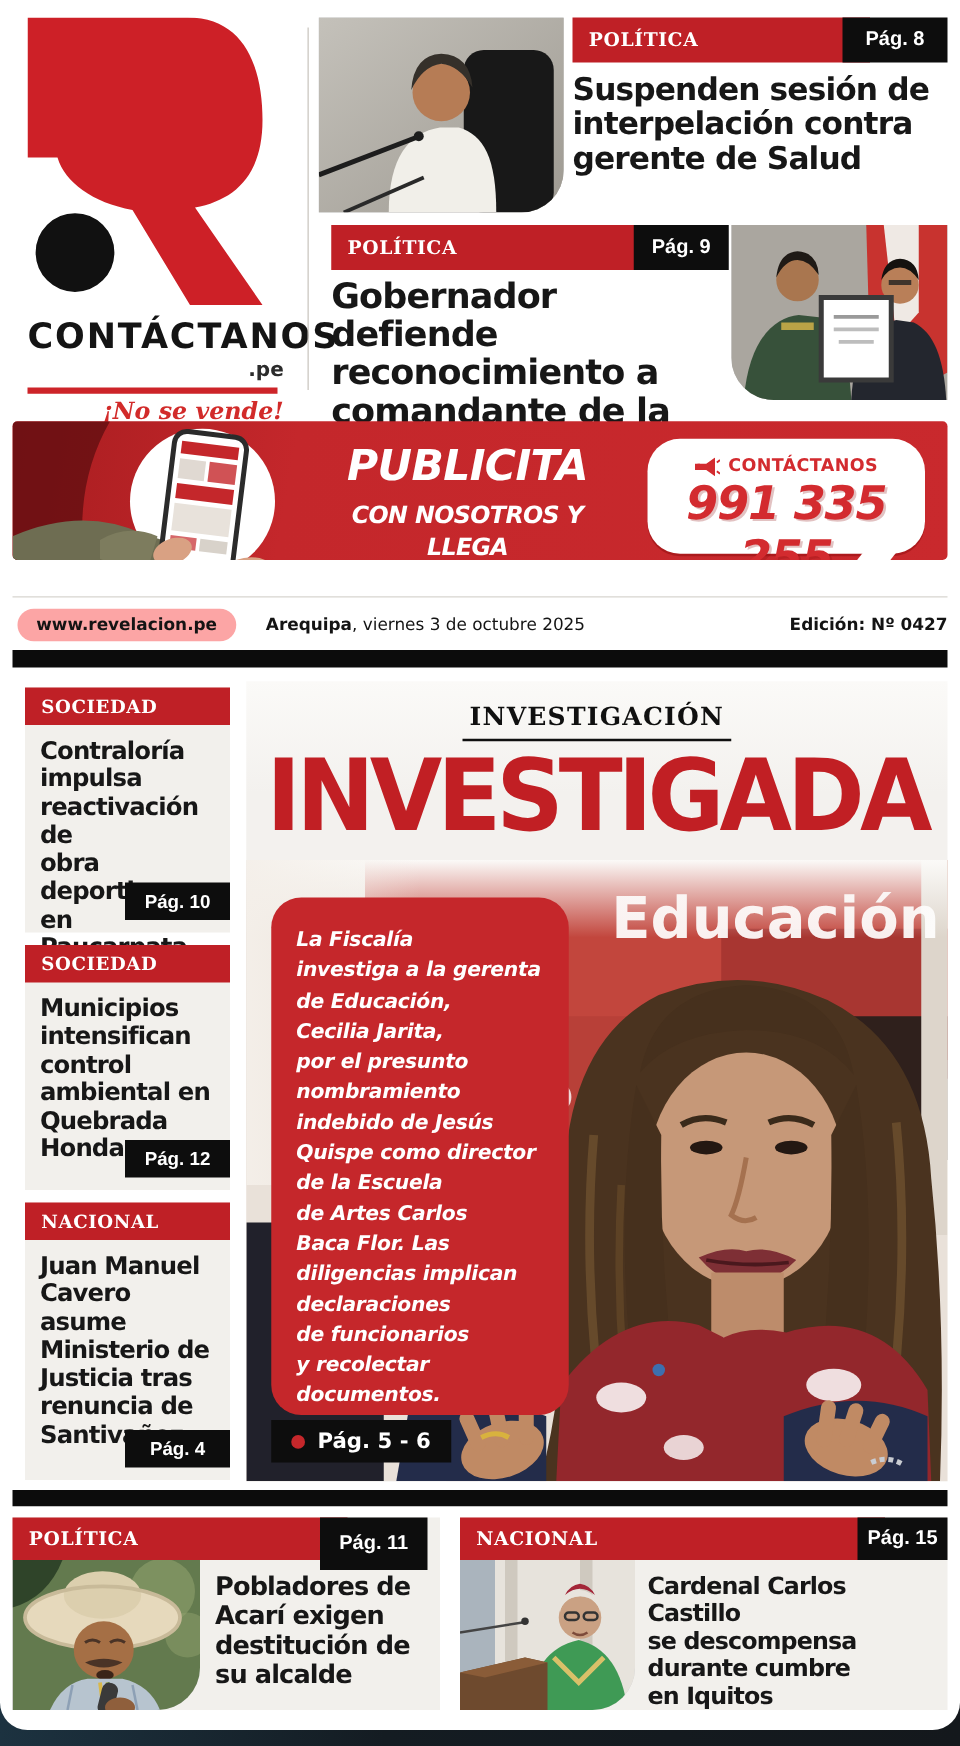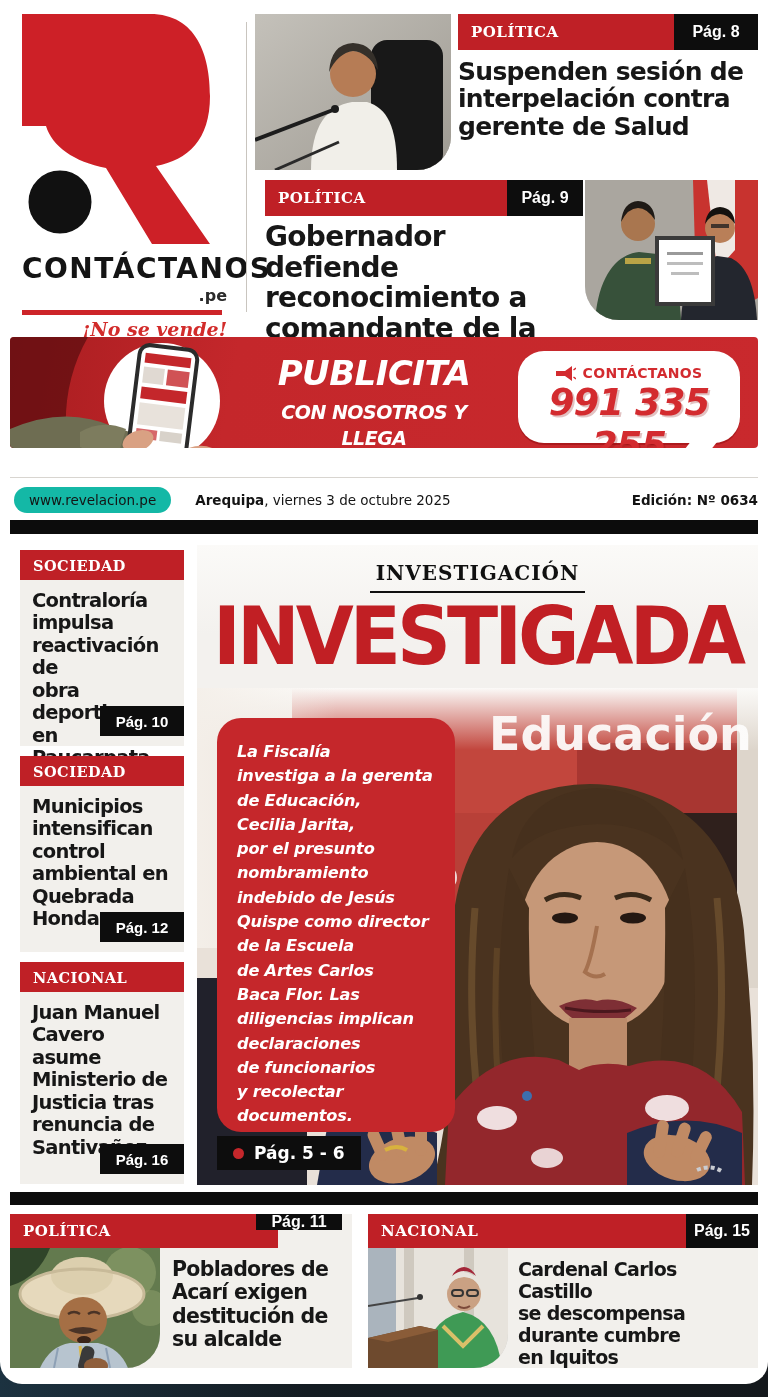--- a/index.html
+++ b/index.html
@@ -31,21 +31,21 @@
   .banner-sub{color:#fff;font-weight:bold;font-style:italic;font-size:19px;line-height:1.35;
               text-align:center;white-space:pre-line;letter-spacing:-.5px;}
   .bubble{background:#fff;border-radius:26px;box-shadow:0 2px 0 rgba(120,0,0,.35);}
   .bubble-tail{width:26px;height:26px;background:#fff;transform:skewX(-30deg) rotate(12deg);}
   .contact-line{color:#d32b2f;font-weight:bold;font-size:14px;letter-spacing:.3px;display:flex;
                 align-items:center;justify-content:center;gap:7px;}
   .phone{color:#d32b2f;font-weight:bold;font-style:italic;font-size:37px;letter-spacing:-1px;
          text-align:center;text-shadow:2px 2px 0 rgba(140,10,10,.25);}
   
   .info{font-size:13.5px;color:#141414;display:flex;align-items:center;}
-  .pill{background:#14b8a6;border-radius:14px;padding:5px 15px;font-weight:normal;}
+  .pill{background:#fca5a5;border-radius:14px;padding:5px 15px;font-weight:bold;}
   .blackbar{background:#0c0c0c;}
   
   .card{background:#f2f0ec;}
   .card .hl{white-space:pre-line;}
   
   .main-bg{background:linear-gradient(180deg,#fbfaf8 0%,#f3f1ee 14%);}
   .kicker{font-family:"DejaVu Serif",serif;font-weight:bold;font-size:20px;letter-spacing:1px;
           color:#101010;border-bottom:2.5px solid #101010;padding:0 6px 6px;display:inline-block;}
   .mega{color:#c11f24;font-weight:bold;font-size:75px;letter-spacing:-4px;text-align:center;
         transform:scaleY(1.06);transform-origin:top center;line-height:1;white-space:nowrap;}
@@ -162,21 +162,21 @@
       </div>
       <div class="phone">991 335 255</div>
     </div>
     <div class="bubble-tail abs" style="left:676px;top:98px;"></div>
   </div>
 
   <div class="abs" style="left:10px;top:477px;width:748px;height:1px;background:#d8d5d0;"></div>
   <div class="abs info" style="left:14px;top:486px;width:744px;height:28px;">
     <span class="pill">www.revelacion.pe</span>
     <span style="margin-left:24px;"><b>Arequipa</b><span>, viernes 3 de octubre 2025</span></span>
-    <span style="margin-left:auto;font-weight:bold;">Edición: Nº 0634</span>
+    <span style="margin-left:auto;font-weight:bold;">Edición: Nº 0427</span>
   </div>
   <div class="blackbar abs" style="left:10px;top:520px;width:748px;height:14px;"></div>
 
   <div class="card abs" style="left:20px;top:550px;width:164px;height:196px;">
     <div class="cat-bar" style="height:30px;font-size:14.5px;">SOCIEDAD</div>
     <div class="hl" style="padding:10px 6px 0 12px;font-size:19.5px;line-height:1.15;">Contraloría
 impulsa
 reactivación de
 obra deportiva
 en Paucarpata</div>
@@ -192,21 +192,21 @@
     <div class="page-tag abs" style="right:0;bottom:10px;width:84px;height:30px;font-size:15px;">Pág. 12</div>
   </div>
   <div class="card abs" style="left:20px;top:962px;width:164px;height:222px;">
     <div class="cat-bar" style="height:30px;font-size:14.5px;">NACIONAL</div>
     <div class="hl" style="padding:10px 6px 0 12px;font-size:19.5px;line-height:1.15;">Juan Manuel
 Cavero asume
 Ministerio de
 Justicia tras
 renuncia de
 Santivañez</div>
-    <div class="page-tag abs" style="right:0;bottom:10px;width:84px;height:30px;font-size:15px;">Pág. 16</div>
+    <div class="page-tag abs" style="right:0;bottom:10px;width:84px;height:30px;font-size:15px;">Pág. 4</div>
   </div>
 
   <div class="abs main-bg" style="left:197px;top:545px;width:561px;height:640px;">
     <div class="abs" style="left:0;top:16px;width:561px;text-align:center;">
       <span class="kicker">INVESTIGACIÓN</span>
     </div>
     <div class="mega abs" style="left:0;top:52px;width:561px;">INVESTIGADA</div>
     <div class="photo abs" style="left:0;top:143px;width:561px;height:497px;background:#efe9e4;">
       <svg viewBox="0 0 561 497">
         <defs>
@@ -299,21 +299,21 @@
     <div class="tag56 abs" style="left:20px;top:591px;height:34px;">
       <span class="reddot"></span>
       <span>Pág. 5 - 6</span>
     </div>
   </div>
 
   <div class="blackbar abs" style="left:10px;top:1192px;width:748px;height:13px;"></div>
 
   <div class="card abs" style="left:10px;top:1214px;width:342px;height:154px;">
     <div class="cat-bar abs" style="left:0;top:0;width:242px;height:34px;font-size:15px;">POLÍTICA</div>
-    <div class="page-tag abs" style="left:246px;top:0;width:86px;height:16px;font-size:16px;">Pág. 11</div>
+    <div class="page-tag abs" style="left:246px;top:0;width:86px;height:42px;font-size:16px;">Pág. 11</div>
     <div class="photo abs" style="left:0;top:34px;width:150px;height:120px;border-radius:0 0 34px 0;">
       <svg viewBox="0 0 150 120">
         <rect width="150" height="120" fill="#637a4e"></rect>
         <circle cx="120" cy="25" r="26" fill="#8fa06c" opacity=".6"></circle>
         <circle cx="140" cy="60" r="18" fill="#8fa06c" opacity=".5"></circle>
         <path d="M0 0 H40 Q28 30 0 38 Z" fill="#2f4429"></path>
         <ellipse cx="72" cy="46" rx="62" ry="25" fill="#e6d9bc"></ellipse>
         <ellipse cx="72" cy="28" rx="31" ry="19" fill="#dccfae"></ellipse>
         <ellipse cx="72" cy="46" rx="62" ry="25" fill="none" stroke="#c8ba99" stroke-width="3"></ellipse>
         <ellipse cx="73" cy="72" rx="24" ry="23" fill="#a56f45"></ellipse>

